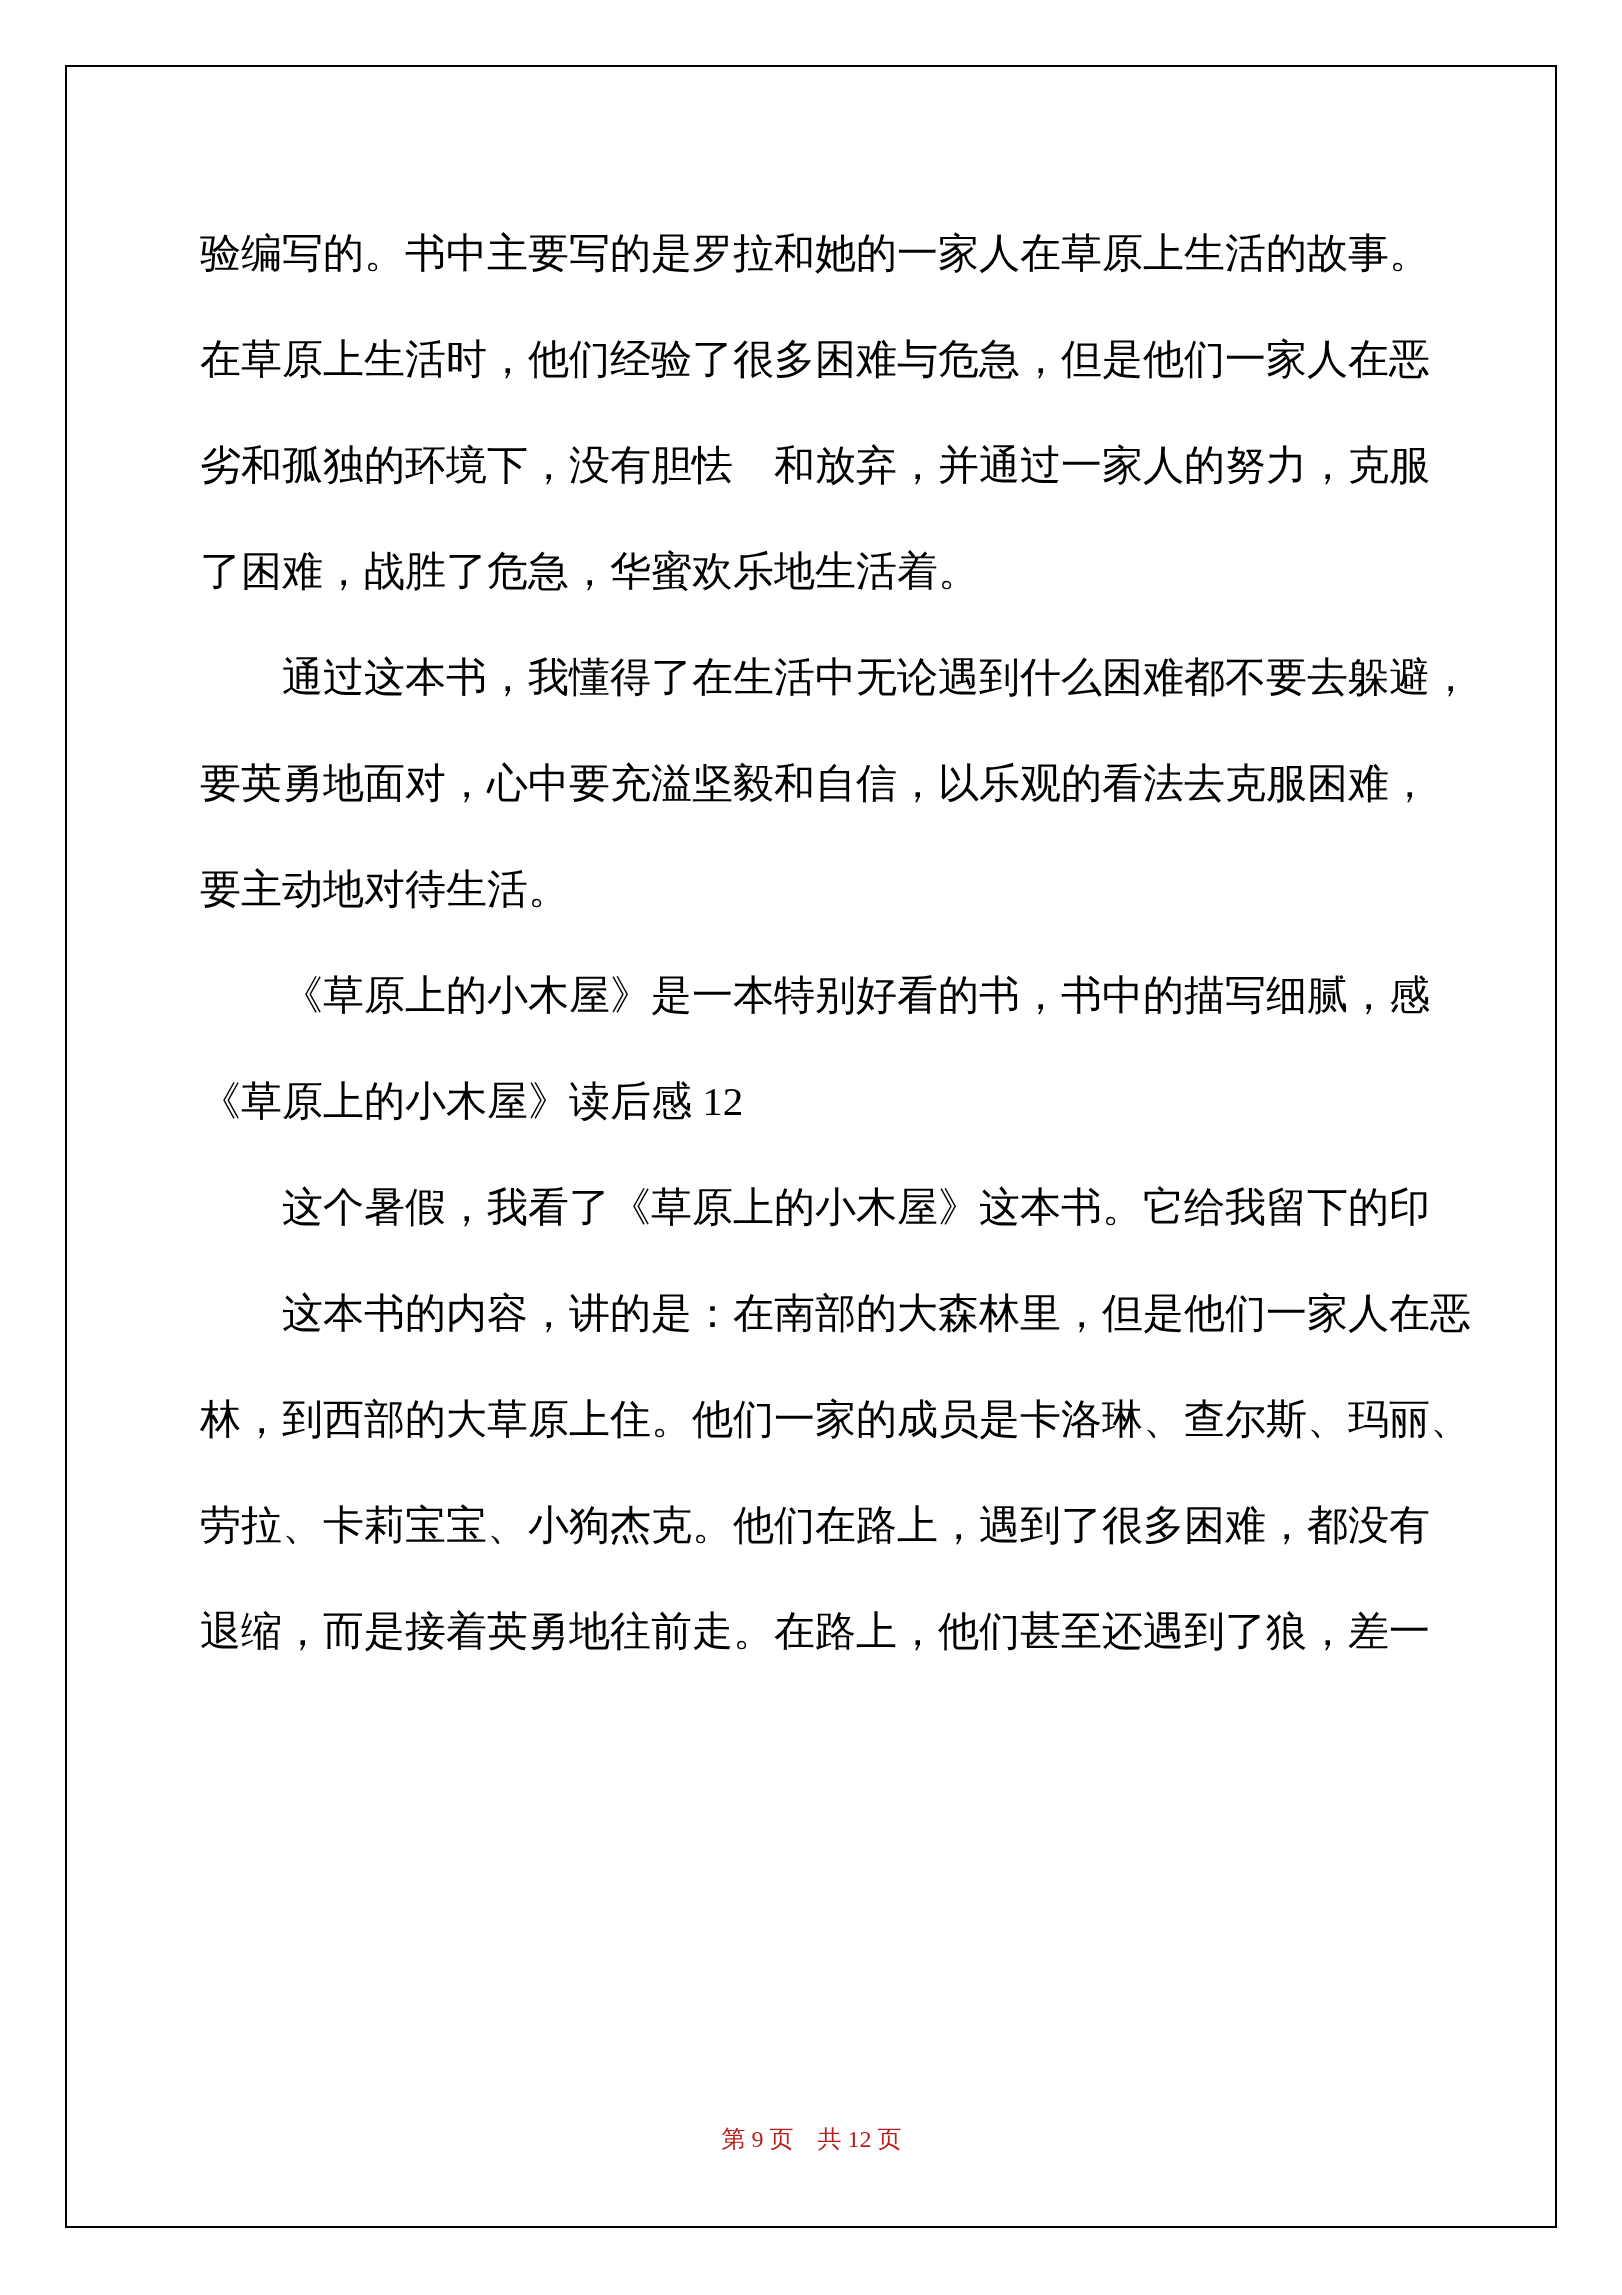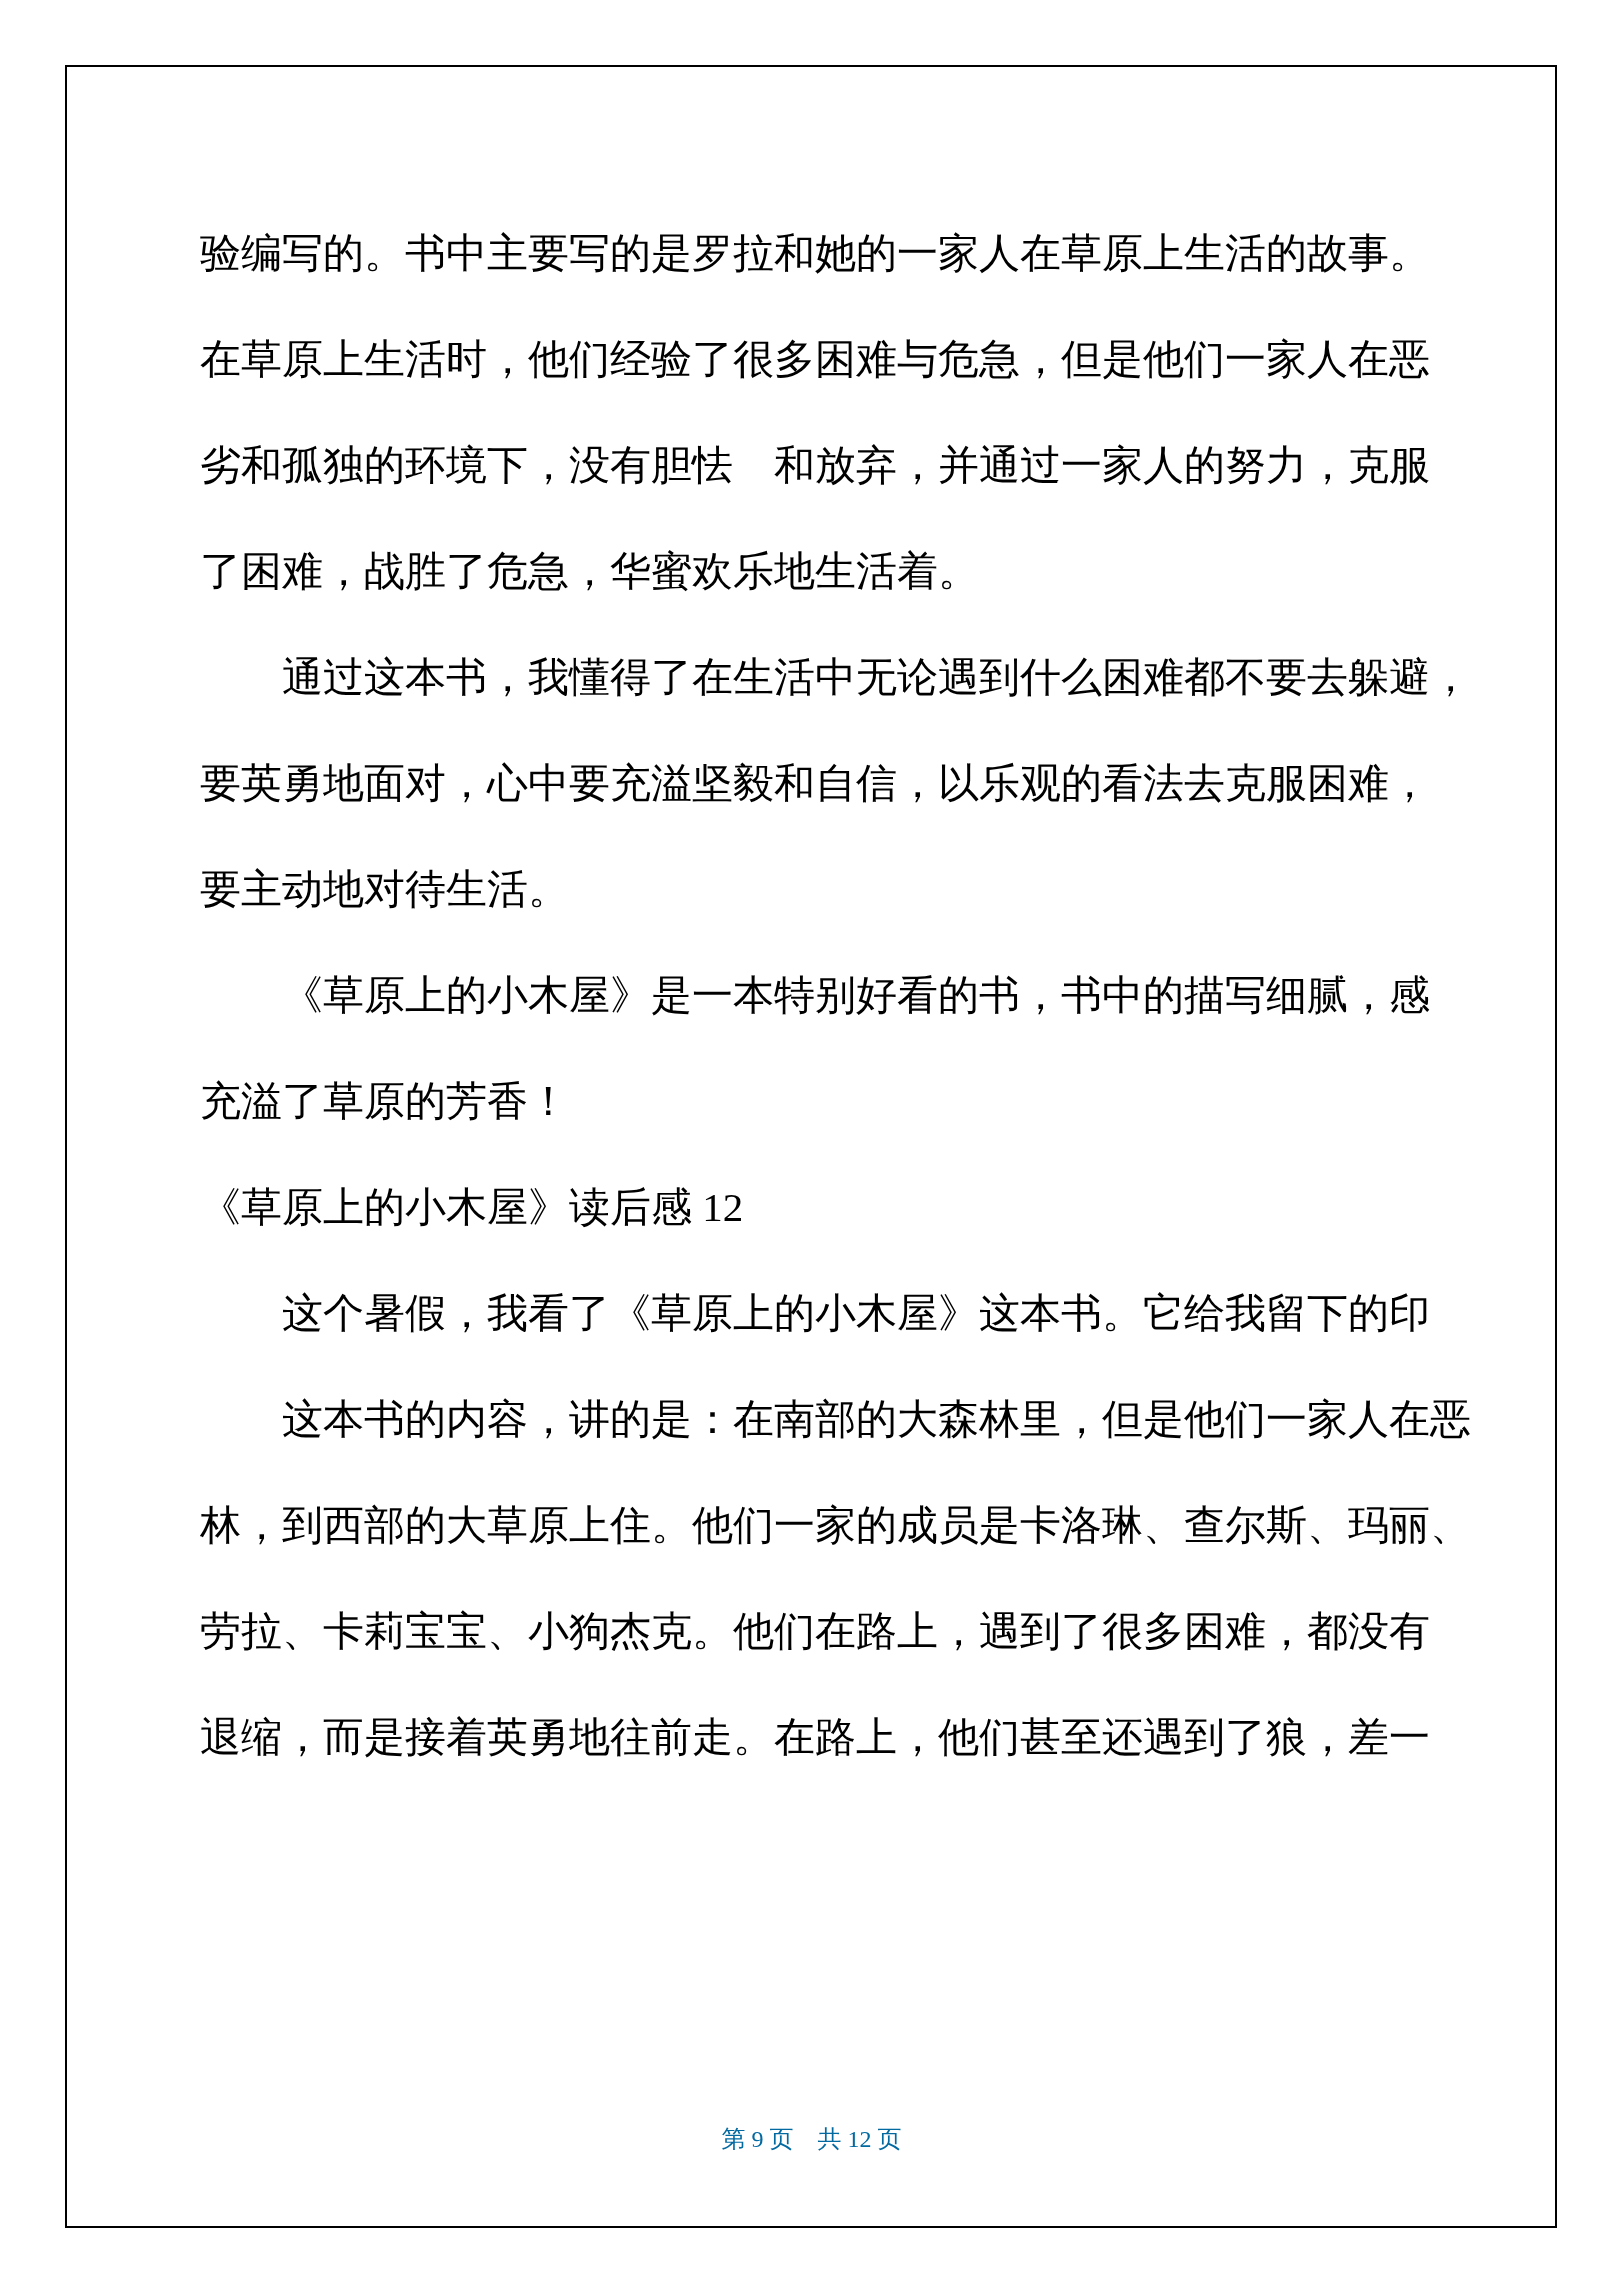--- a/index.html
+++ b/index.html
@@ -40,39 +40,38 @@
     color: #000000;
   }
   .footer {
     position: absolute;
     left: 0;
     top: 2123px;
     width: 1623px;
     text-align: center;
     font-size: 24px;
     line-height: 32px;
-    color: #0369a1;
+    color: #b91c1c;
   }
 </style>
 </head>
 <body>
 
 <div class="page">
   <div class="frame"></div>
 
   <div class="textblock">
     <div class="line">验编写的。书中主要写的是罗拉和她的一家人在草原上生活的故事。</div>
     <div class="line">在草原上生活时，他们经验了很多困难与危急，但是他们一家人在恶</div>
     <div class="line">劣和孤独的环境下，没有胆怯　和放弃，并通过一家人的努力，克服</div>
     <div class="line">了困难，战胜了危急，华蜜欢乐地生活着。</div>
     <div class="line">　　通过这本书，我懂得了在生活中无论遇到什么困难都不要去躲避，</div>
     <div class="line">要英勇地面对，心中要充溢坚毅和自信，以乐观的看法去克服困难，</div>
     <div class="line">要主动地对待生活。</div>
     <div class="line">　　《草原上的小木屋》是一本特别好看的书，书中的描写细腻，感</div>
-    <div class="line">充溢了草原的芳香！</div>
     <div class="line">《草原上的小木屋》读后感 12</div>
     <div class="line">　　这个暑假，我看了《草原上的小木屋》这本书。它给我留下的印</div>
     <div class="line">　　这本书的内容，讲的是：在南部的大森林里，但是他们一家人在恶</div>
     <div class="line">林，到西部的大草原上住。他们一家的成员是卡洛琳、查尔斯、玛丽、</div>
     <div class="line">劳拉、卡莉宝宝、小狗杰克。他们在路上，遇到了很多困难，都没有</div>
     <div class="line">退缩，而是接着英勇地往前走。在路上，他们甚至还遇到了狼，差一</div>
   </div>
 
   <div class="footer">
     <span>第 9 页　共 12 页</span>

